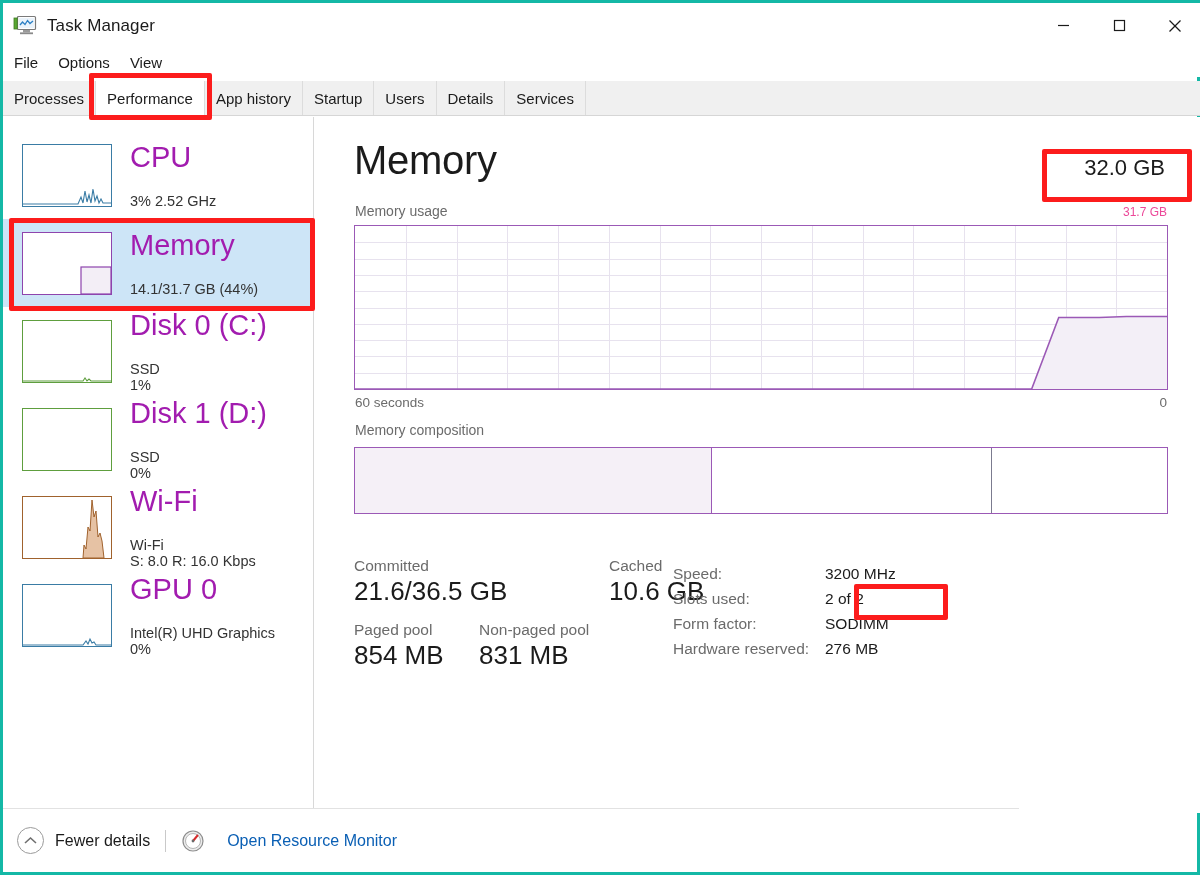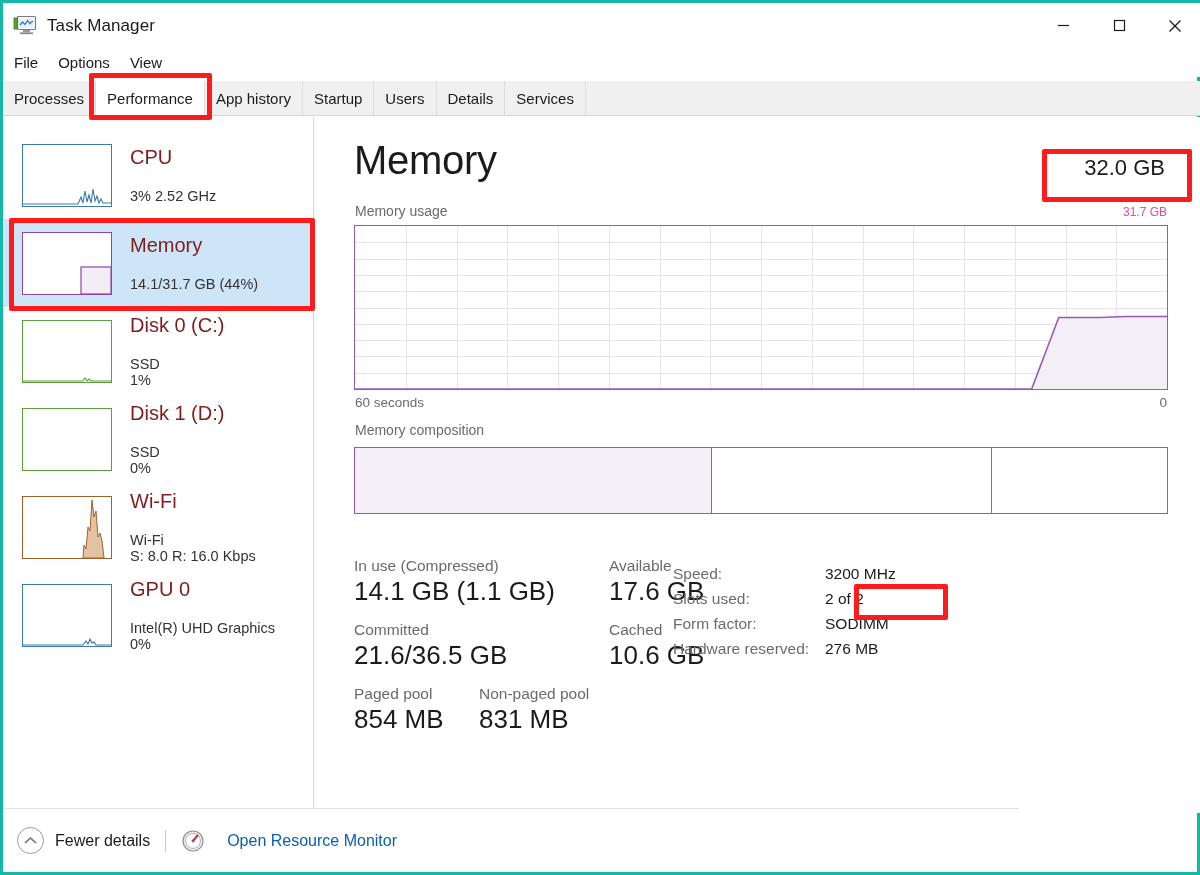--- a/index.html
+++ b/index.html
@@ -69,21 +69,21 @@
   }
   .side-item {
     height: 88px; display: flex; align-items: center; padding-left: 19px;
   }
   .side-item.selected { background: #cde5f7; }
   .thumb {
     width: 90px; height: 63px; background: #ffffff; position: relative;
     flex: 0 0 auto; overflow: hidden;
   }
   .side-text { margin-left: 18px; line-height: 1.12; }
-  .side-title { font-size: 20px; color: #7f1d1d; font-weight: 400; }
+  .side-title { font-size: 29px; color: #a21caf; font-weight: 400; }
   .side-sub { font-size: 14.5px; color: #333333; margin-top: 20px; }
   .side-sub2 { font-size: 14.5px; color: #333333; }
 
   
   .main {
     position: absolute; left: 312px; top: 114px; width: 888px; height: 696px;
     background: #ffffff;
   }
   .m-title {
     position: absolute; left: 39px; top: 21px;
@@ -328,30 +328,20 @@
     <div class="lbl-comp">Memory composition</div>
     <div class="compbar">
       <div class="comp-inuse" style="width: 44%;"></div>
       <div class="comp-mid" style="width: 34.5%;"></div>
       <div class="comp-last" style="width: 21.5%;"></div>
     </div>
 
     <div class="stats">
       <div class="stat-row">
         <div class="stat-cell" style="width:255px">
-          <div class="stat-lbl">In use (Compressed)</div>
-          <div class="stat-val">14.1 GB (1.1 GB)</div>
-        </div>
-        <div class="stat-cell" style="width:150px">
-          <div class="stat-lbl">Available</div>
-          <div class="stat-val">17.6 GB</div>
-        </div>
-      </div>
-      <div class="stat-row">
-        <div class="stat-cell" style="width:255px">
           <div class="stat-lbl">Committed</div>
           <div class="stat-val">21.6/36.5 GB</div>
         </div>
         <div class="stat-cell" style="width:150px">
           <div class="stat-lbl">Cached</div>
           <div class="stat-val">10.6 GB</div>
         </div>
       </div>
       <div class="stat-row">
         <div class="stat-cell" style="width:125px">

